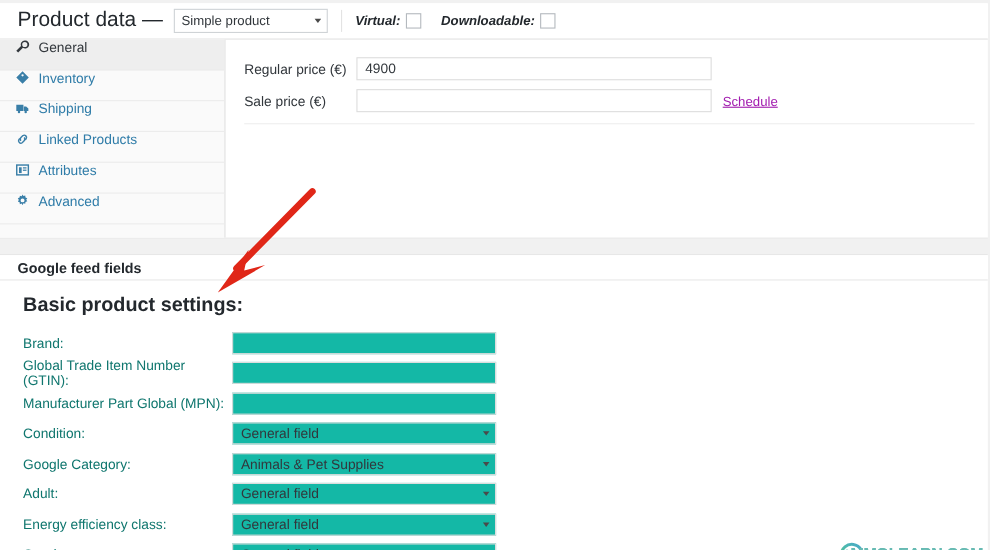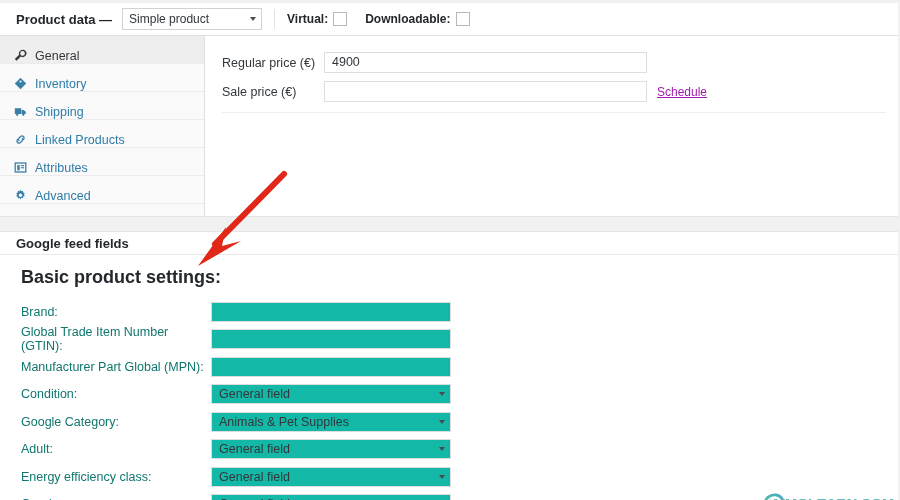--- a/index.html
+++ b/index.html
@@ -45,22 +45,22 @@
   .panel-hd {
     height: 33px;
     background: #fff;
     border-bottom: 1px solid #e1e1e1;
     display: flex;
     align-items: center;
     padding-left: 16px;
     box-sizing: border-box;
   }
   .panel-hd-title {
-    font-weight: bold;
-    font-size: 13px;
+    font-weight: normal;
+    font-size: 19px;
     color: #23282d;
     white-space: nowrap;
   }
   .type-select {
     margin-left: 10px;
     width: 140px;
     height: 22px;
     border: 1px solid #cfd3d6;
     background: #fff;
     font-size: 12px;
@@ -86,20 +86,21 @@
     width: 1px;
     height: 20px;
     background: #e3e3e3;
     margin: 0 12px;
   }
   .cb-wrap {
     display: flex;
     align-items: center;
     margin-right: 18px;
     white-space: nowrap;
+    font-style: italic;
   }
   .cb-label {
     font-weight: bold;
     font-size: 12px;
     color: #23282d;
     margin-right: 5px;
   }
   .cb-box {
     width: 14px;
     height: 14px;
@@ -118,21 +119,21 @@
     width: 205px;
     background: #fafafa;
     border-right: 1px solid #e1e1e1;
     box-sizing: border-box;
     padding-top: 0;
     flex: none;
   }
   .tab {
     height: 28px;
     display: flex;
-    align-items: flex-end;
+    align-items: flex-start;
     padding-left: 14px;
     box-sizing: border-box;
     border-bottom: 1px solid #ececec;
     font-size: 12.5px;
     color: #2f7ca8;
   }
   .tab.active {
     background: #eeeeee;
     color: #32373c;
   }

